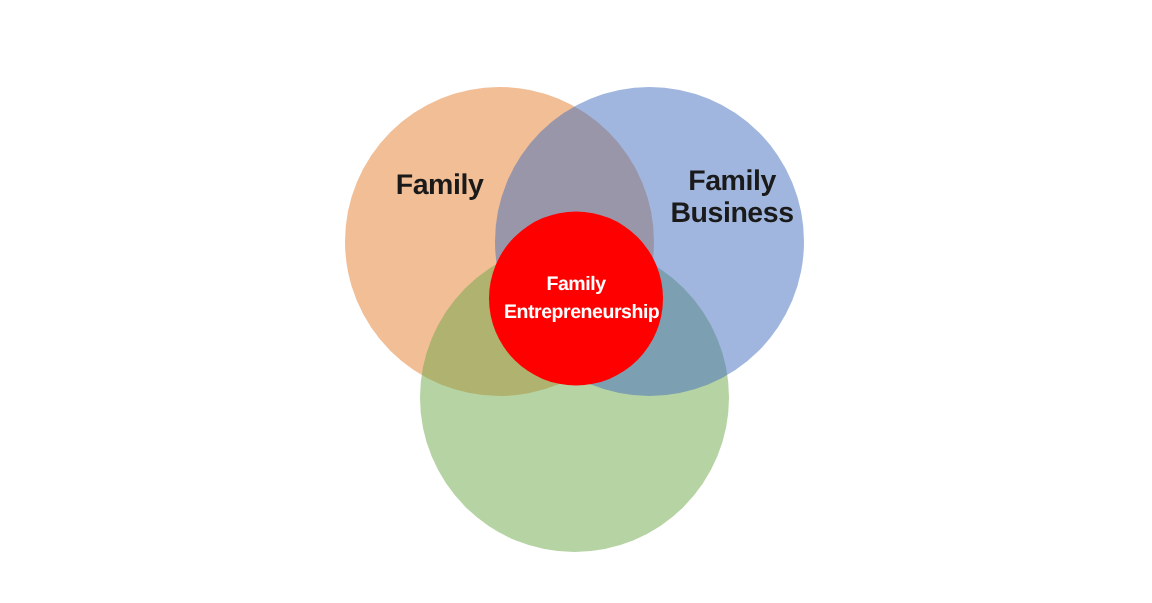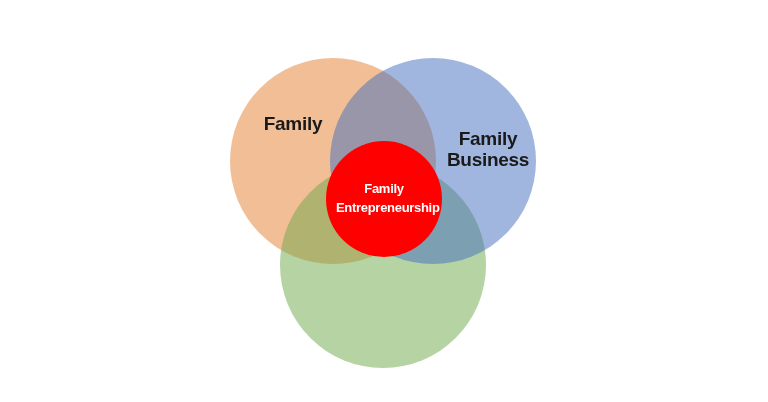--- a/index.html
+++ b/index.html
@@ -49,21 +49,21 @@
     transform: translate(-50%, -50%);
     letter-spacing: -0.3px;
     line-height: 1.12;
   }
   .label-family {
     left: 293px; top: 124px;
     font-size: 19px;
     white-space: nowrap;
   }
   .label-family-business {
-    left: 488px; top: 149px;
+    left: 488px; top: 132px;
     font-size: 19px;
     width: 105px;
   }
   .label-entrepreneurship {
     left: 385px; top: 316px;
     font-size: 19px;
     white-space: nowrap;
   }
   .label-center {
     left: 384px; top: 199px;

